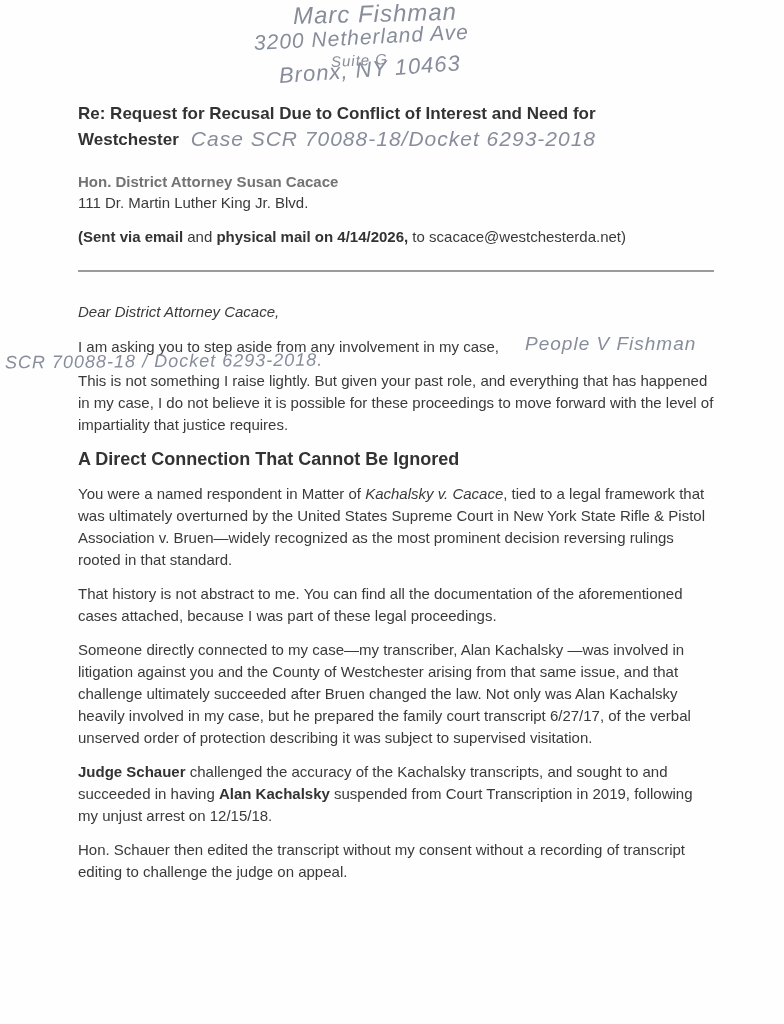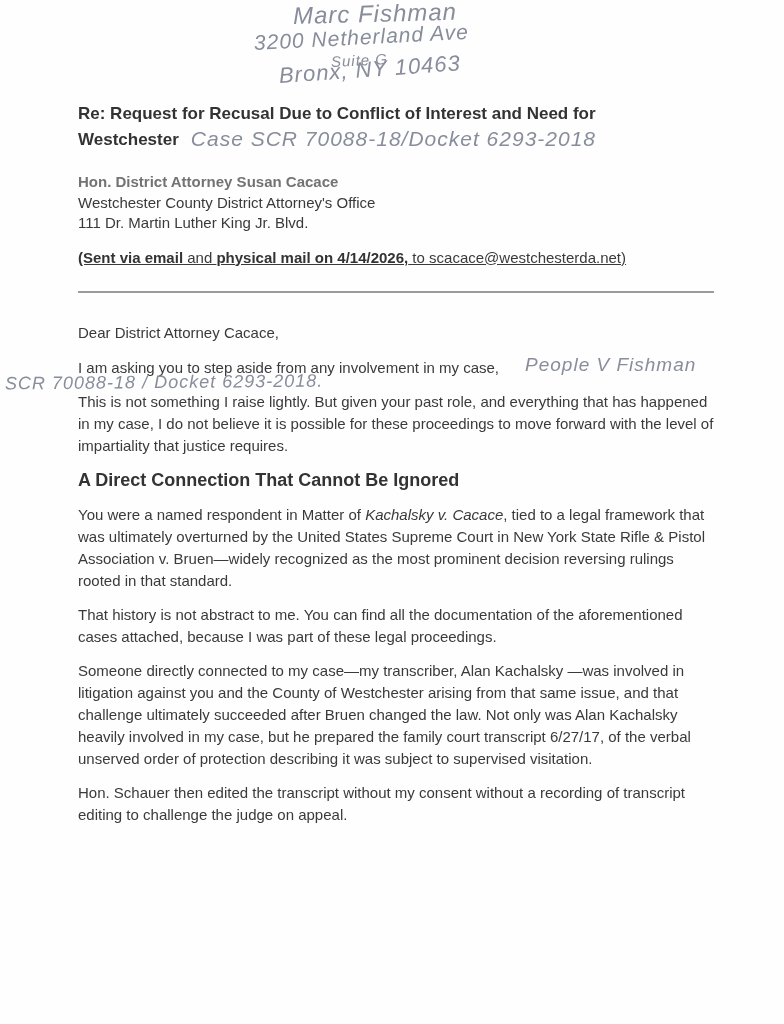--- a/index.html
+++ b/index.html
@@ -24,26 +24,26 @@
   
   .letter { position:absolute; left:78px; top:102px; width:636px; font-size:15px; line-height:22px; }
   .letter p { margin:0 0 12px 0; }
 
   .subject { font-weight:bold; font-size:17px; line-height:24px; color:#333; margin:0 0 20px 0; }
   .subject .hw-case { font-weight:normal; font-size:21px; margin-left:12px; position:relative; top:1px; }
 
   .recipient { line-height:20.5px; margin:0 0 13px 0; }
   .recipient .name { font-weight:bold; color:#737373; }
 
-  .delivery { margin:0;text-decoration:underline; }
+  .delivery { margin:0; }
   .delivery b { color:#333; }
 
   hr.rule { border:none; border-top:2px solid #9b9b9b; margin:22px 0 29px 0; }
 
-  .salutation { margin:0 0 13px 0; }
+  .salutation { margin:0 0 13px 0;font-style:italic; }
 
   .p-case { position:relative; margin:0 0 15px 0; }
   .hw-inline { font-size:19px; margin-left:26px; position:relative; top:-2px; }
   .hw-below  { position:absolute; left:-73px; top:15px; font-size:18px; transform:rotate(-0.5deg); }
 
   .p2 { margin-bottom:12px; }
 
   h2.section { font-size:18px; color:#333; margin:0 0 13px 0; line-height:22px; }
 
   .em { font-style:italic; }
@@ -63,21 +63,20 @@
 
   <div class="letter">
 
     <div class="subject">
       <span>Re: Request for Recusal Due to Conflict of Interest and Need for</span><br>
       <span>Westchester</span><span class="hw hw-case">Case SCR 70088-18/Docket 6293-2018</span>
     </div>
 
     <div class="recipient">
       <div class="name">Hon. District Attorney Susan Cacace</div>
-      <div>Westchester County District Attorney's Office</div>
       <div>111 Dr. Martin Luther King Jr. Blvd.</div>
     </div>
 
     <p class="delivery"><b>(Sent via email</b><span> and </span><b>physical mail on 4/14/2026,</b><span> to scacace@westchesterda.net)</span></p>
 
     <hr class="rule">
 
     <p class="salutation">Dear District Attorney Cacace,</p>
 
     <p class="p-case">
@@ -88,17 +87,18 @@
     <p class="p2">This is not something I raise lightly. But given your past role, and everything that has happened in my case, I do not believe it is possible for these proceedings to move forward with the level of impartiality that justice requires.</p>
 
     <h2 class="section">A Direct Connection That Cannot Be Ignored</h2>
 
     <p><span>You were a named respondent in Matter of </span><span class="em">Kachalsky v. Cacace</span><span>, tied to a legal framework that was ultimately overturned by the United States Supreme Court in New York State Rifle &amp; Pistol Association v. Bruen—widely recognized as the most prominent decision reversing rulings rooted in that standard.</span></p>
 
     <p>That history is not abstract to me. You can find all the documentation of the aforementioned cases attached, because I was part of these legal proceedings.</p>
 
     <p>Someone directly connected to my case—my transcriber, Alan Kachalsky —was involved in litigation against you and the County of Westchester arising from that same issue, and that challenge ultimately succeeded after Bruen changed the law.  Not only was Alan Kachalsky heavily  involved in my case, but he prepared the family court transcript 6/27/17, of the verbal unserved order of protection describing it was subject to supervised visitation.</p>
 
+    <p><b>Judge Schauer</b><span> challenged the accuracy of the Kachalsky transcripts, and sought to and succeeded in having </span><b>Alan Kachalsky</b><span> suspended from Court Transcription in 2019, following my unjust arrest on 12/15/18.</span></p>
 
     <p>Hon. Schauer then edited the transcript without my consent without a recording of transcript editing to challenge the judge on appeal.</p>
 
   </div>
 </div>
 
 </body></html>

